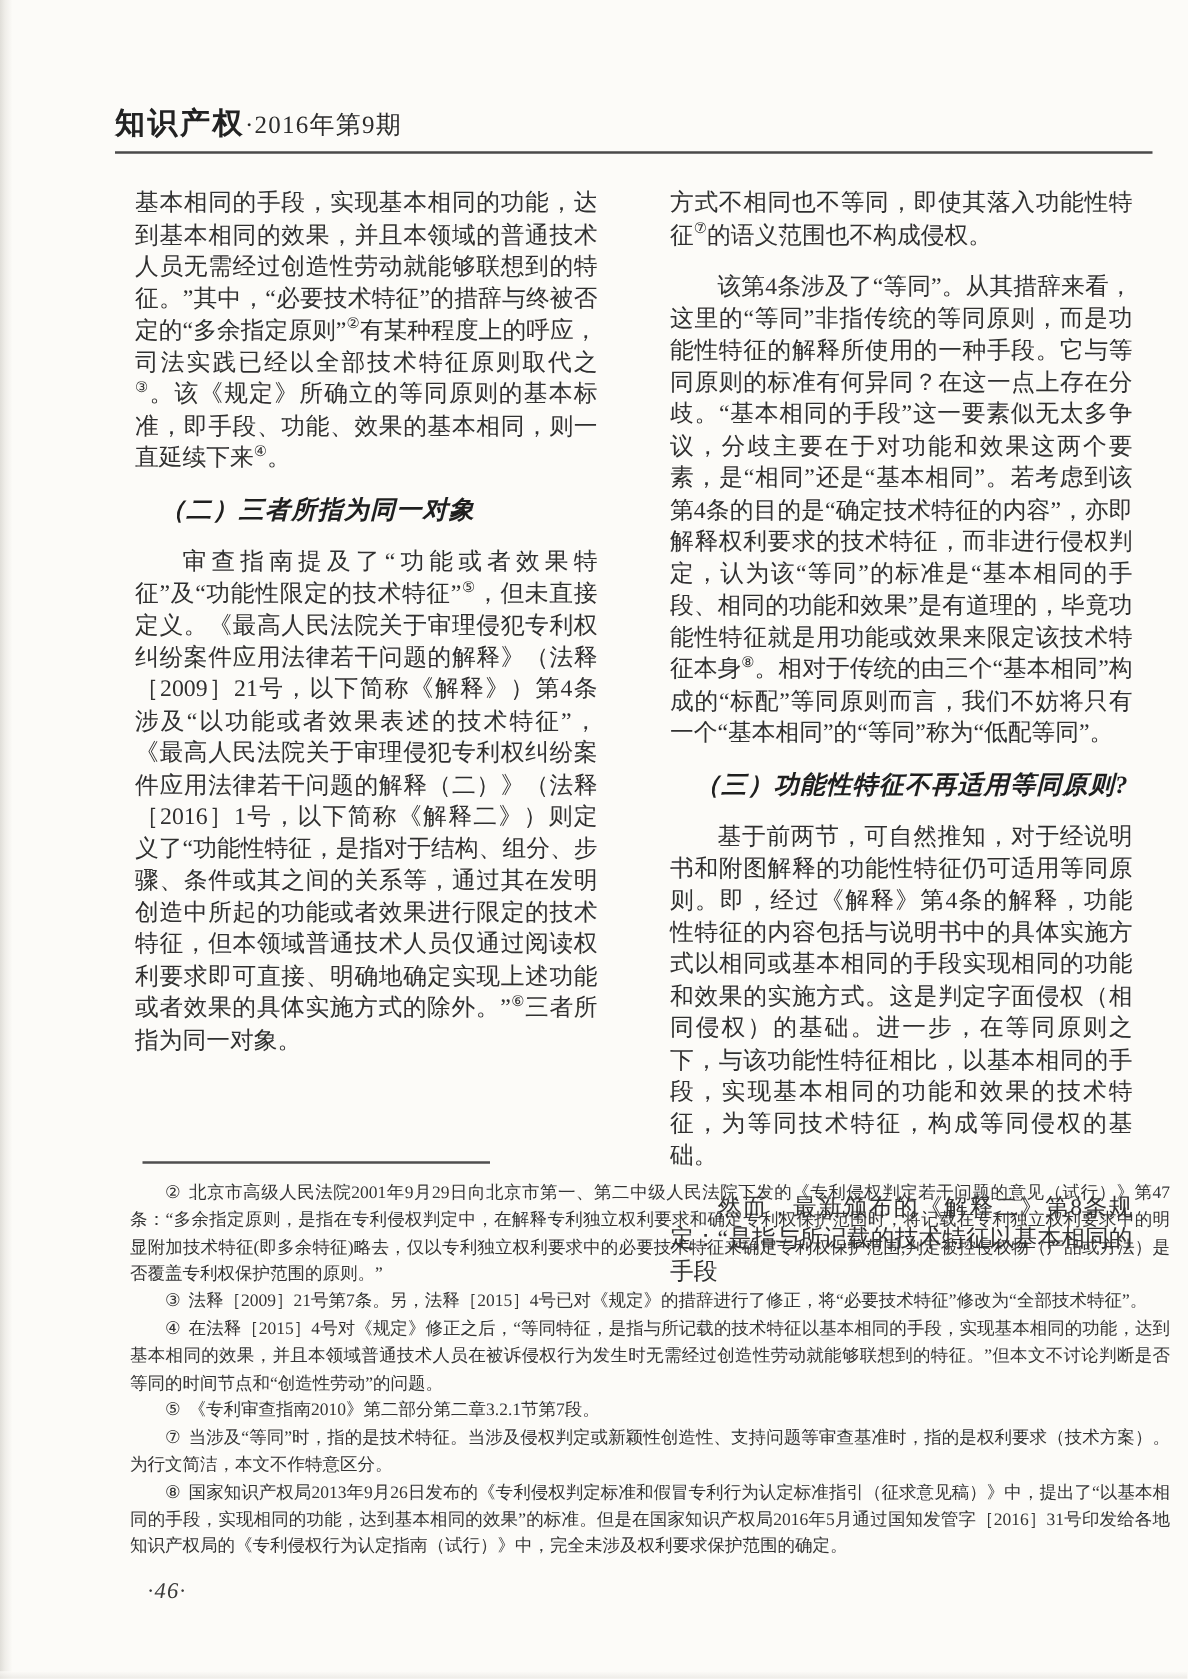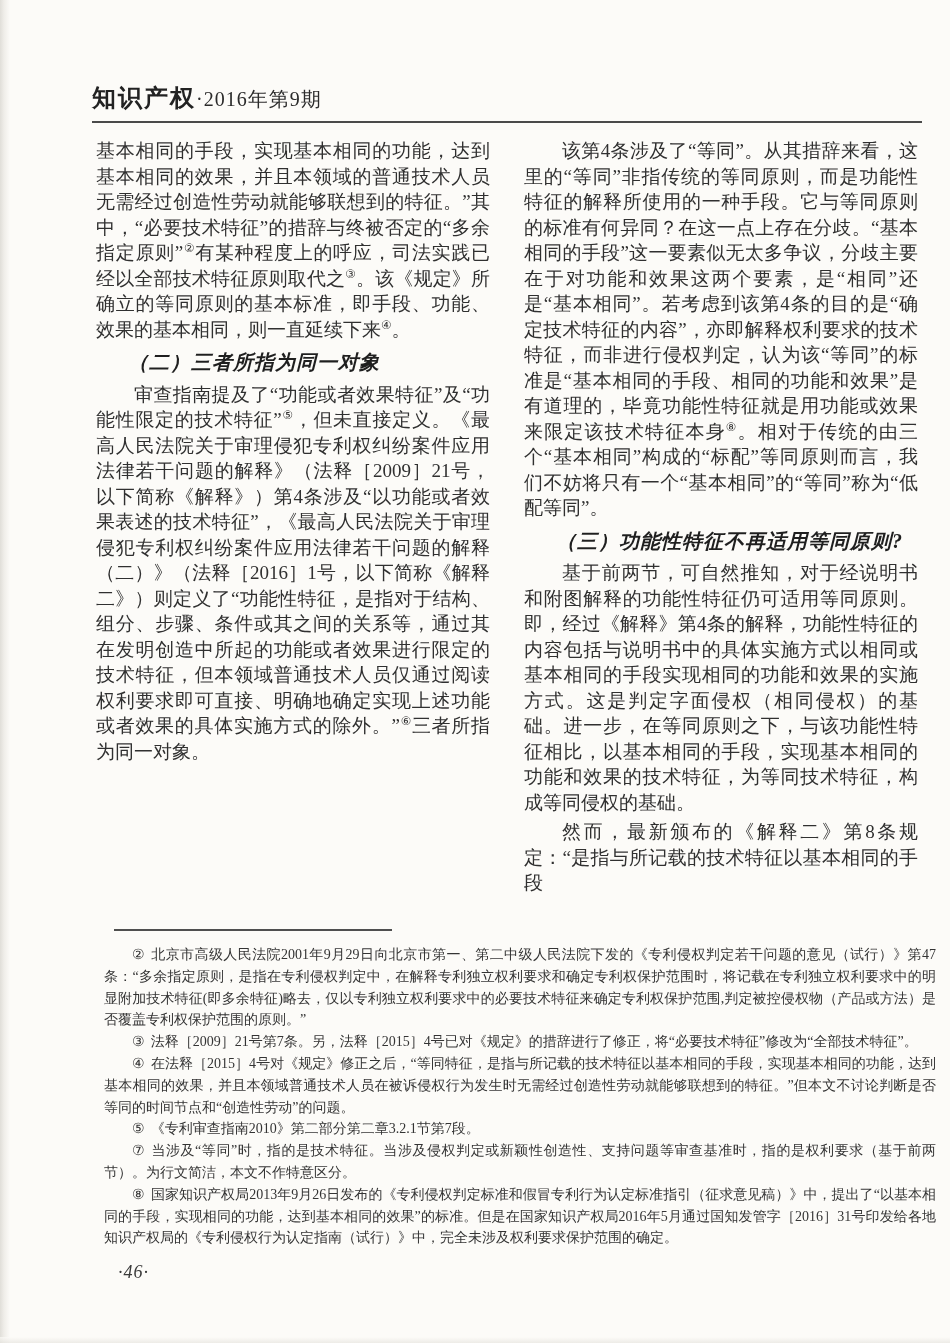--- a/index.html
+++ b/index.html
@@ -35,21 +35,21 @@
   .columns {
     position: absolute; left: 92px; top: 134px; width: 830px;
     display: flex; gap: 26px;
   }
   .col {
     width: 402px;
     font-size: 19px; line-height: 25.5px;
     text-align: justify;
     color: #303030;
   }
-  .col p { margin: 4px; text-indent: 2em; }
+  .col p { margin: 16px; text-indent: 2em; }
   .col p.cont { text-indent: 0; }
   h3.sec {
     font-size: 20px; font-weight: bold; font-style: italic;
     margin: 8px 0 6px 0; text-indent: 1.8em;
     letter-spacing: 1px; color: #1f1f1f;
   }
   sup { font-size: 0.62em; vertical-align: super; line-height: 0; }
   .fn-sep {
     position: absolute; left: 114px; top: 929px; width: 278px;
     border-top: 2px solid #4f4f4f;
@@ -78,32 +78,33 @@
     <span class="journal-title">知识产权</span><span class="issue-label">·2016年第9期</span>
   </div>
 
   <div class="columns">
     <div class="col">
       <p class="cont">基本相同的手段，实现基本相同的功能，达到基本相同的效果，并且本领域的普通技术人员无需经过创造性劳动就能够联想到的特征。”其中，“必要技术特征”的措辞与终被否定的“多余指定原则”<sup>②</sup>有某种程度上的呼应，司法实践已经以全部技术特征原则取代之<sup>③</sup>。该《规定》所确立的等同原则的基本标准，即手段、功能、效果的基本相同，则一直延续下来<sup>④</sup>。</p>
       <h3 class="sec">（二）三者所指为同一对象</h3>
       <p>审查指南提及了“功能或者效果特征”及“功能性限定的技术特征”<sup>⑤</sup>，但未直接定义。《最高人民法院关于审理侵犯专利权纠纷案件应用法律若干问题的解释》（法释［2009］21号，以下简称《解释》）第4条涉及“以功能或者效果表述的技术特征”，《最高人民法院关于审理侵犯专利权纠纷案件应用法律若干问题的解释（二）》（法释［2016］1号，以下简称《解释二》）则定义了“功能性特征，是指对于结构、组分、步骤、条件或其之间的关系等，通过其在发明创造中所起的功能或者效果进行限定的技术特征，但本领域普通技术人员仅通过阅读权利要求即可直接、明确地确定实现上述功能或者效果的具体实施方式的除外。”<sup>⑥</sup>三者所指为同一对象。</p>
     </div>
     <div class="col">
+      <p class="cont">方式不相同也不等同，即使其落入功能性特征<sup>⑦</sup>的语义范围也不构成侵权。</p>
       <p>该第4条涉及了“等同”。从其措辞来看，这里的“等同”非指传统的等同原则，而是功能性特征的解释所使用的一种手段。它与等同原则的标准有何异同？在这一点上存在分歧。“基本相同的手段”这一要素似无太多争议，分歧主要在于对功能和效果这两个要素，是“相同”还是“基本相同”。若考虑到该第4条的目的是“确定技术特征的内容”，亦即解释权利要求的技术特征，而非进行侵权判定，认为该“等同”的标准是“基本相同的手段、相同的功能和效果”是有道理的，毕竟功能性特征就是用功能或效果来限定该技术特征本身<sup>⑧</sup>。相对于传统的由三个“基本相同”构成的“标配”等同原则而言，我们不妨将只有一个“基本相同”的“等同”称为“低配等同”。</p>
       <h3 class="sec">（三）功能性特征不再适用等同原则?</h3>
       <p>基于前两节，可自然推知，对于经说明书和附图解释的功能性特征仍可适用等同原则。即，经过《解释》第4条的解释，功能性特征的内容包括与说明书中的具体实施方式以相同或基本相同的手段实现相同的功能和效果的实施方式。这是判定字面侵权（相同侵权）的基础。进一步，在等同原则之下，与该功能性特征相比，以基本相同的手段，实现基本相同的功能和效果的技术特征，为等同技术特征，构成等同侵权的基础。</p>
       <p>然而，最新颁布的《解释二》第8条规定：“是指与所记载的技术特征以基本相同的手段</p>
     </div>
   </div>
 
   <div class="fn-sep"></div>
 
   <div class="footnotes">
     <p><span class="fn-marker">②</span><span>北京市高级人民法院2001年9月29日向北京市第一、第二中级人民法院下发的《专利侵权判定若干问题的意见（试行）》第47条：“多余指定原则，是指在专利侵权判定中，在解释专利独立权利要求和确定专利权保护范围时，将记载在专利独立权利要求中的明显附加技术特征(即多余特征)略去，仅以专利独立权利要求中的必要技术特征来确定专利权保护范围,判定被控侵权物（产品或方法）是否覆盖专利权保护范围的原则。”</span></p>
     <p><span class="fn-marker">③</span><span>法释［2009］21号第7条。另，法释［2015］4号已对《规定》的措辞进行了修正，将“必要技术特征”修改为“全部技术特征”。</span></p>
     <p><span class="fn-marker">④</span><span>在法释［2015］4号对《规定》修正之后，“等同特征，是指与所记载的技术特征以基本相同的手段，实现基本相同的功能，达到基本相同的效果，并且本领域普通技术人员在被诉侵权行为发生时无需经过创造性劳动就能够联想到的特征。”但本文不讨论判断是否等同的时间节点和“创造性劳动”的问题。</span></p>
     <p><span class="fn-marker">⑤</span><span>《专利审查指南2010》第二部分第二章3.2.1节第7段。</span></p>
-    <p><span class="fn-marker">⑦</span><span>当涉及“等同”时，指的是技术特征。当涉及侵权判定或新颖性创造性、支持问题等审查基准时，指的是权利要求（基于前两节）。为行文简洁，本文不作特意区分。</span></p>
+    <p><span class="fn-marker">⑦</span><span>当涉及“等同”时，指的是技术特征。当涉及侵权判定或新颖性创造性、支持问题等审查基准时，指的是权利要求（技术方案）。为行文简洁，本文不作特意区分。</span></p>
     <p><span class="fn-marker">⑧</span><span>国家知识产权局2013年9月26日发布的《专利侵权判定标准和假冒专利行为认定标准指引（征求意见稿）》中，提出了“以基本相同的手段，实现相同的功能，达到基本相同的效果”的标准。但是在国家知识产权局2016年5月通过国知发管字［2016］31号印发给各地知识产权局的《专利侵权行为认定指南（试行）》中，完全未涉及权利要求保护范围的确定。</span></p>
   </div>
 
   <div class="page-number">·46·</div>
 </div>
 
 </body></html>

